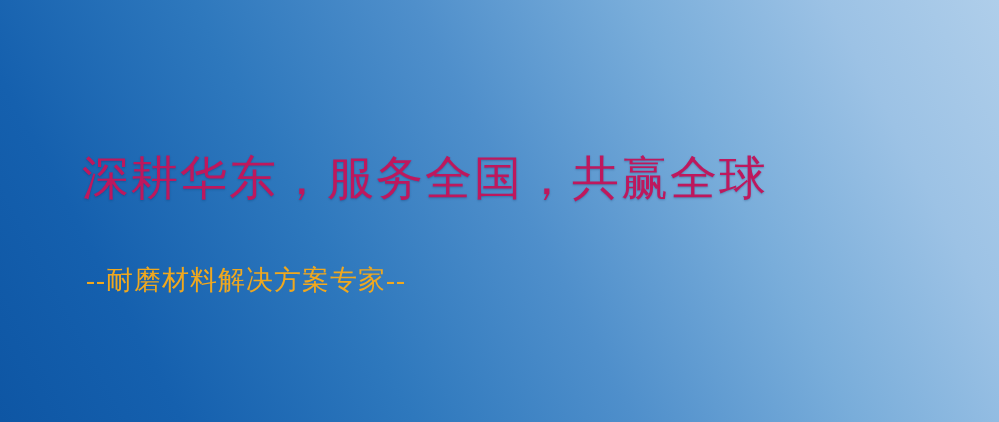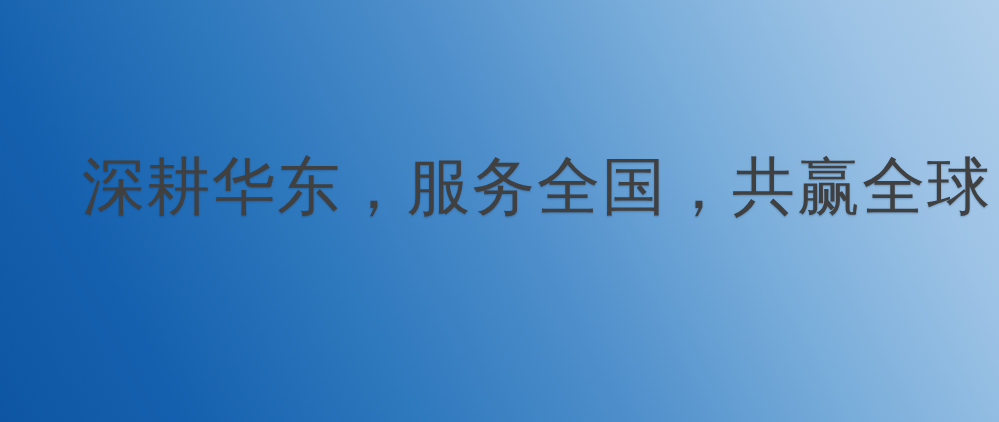--- a/index.html
+++ b/index.html
@@ -38,23 +38,23 @@
     position: absolute;
     inset: 0;
   }
 
   
   .headline {
     position: absolute;
     left: 82px;
     top: 152px;
     font-family: "Liberation Serif", "DejaVu Serif", serif;
-    font-size: 63px;
+    font-size: 47px;
     line-height: 1.12;
-    color: #404040;
+    color: #be185d;
     letter-spacing: 2px;
     white-space: nowrap;
     text-shadow: 0 1px 2px rgba(10, 50, 95, 0.30);
   }
 
   
   .subtitle {
     position: absolute;
     left: 86px;
     top: 264px;
@@ -90,16 +90,17 @@
 <body>
 
 <div id="banner">
 
   <div id="banner-bg"></div>
 
   <div id="content">
 
     <div class="headline">深耕华东，服务全国，共赢全球</div>
 
+    <div class="subtitle">--耐磨材料解决方案专家--</div>
 
 
   </div>
 </div>
 
 </body></html>

